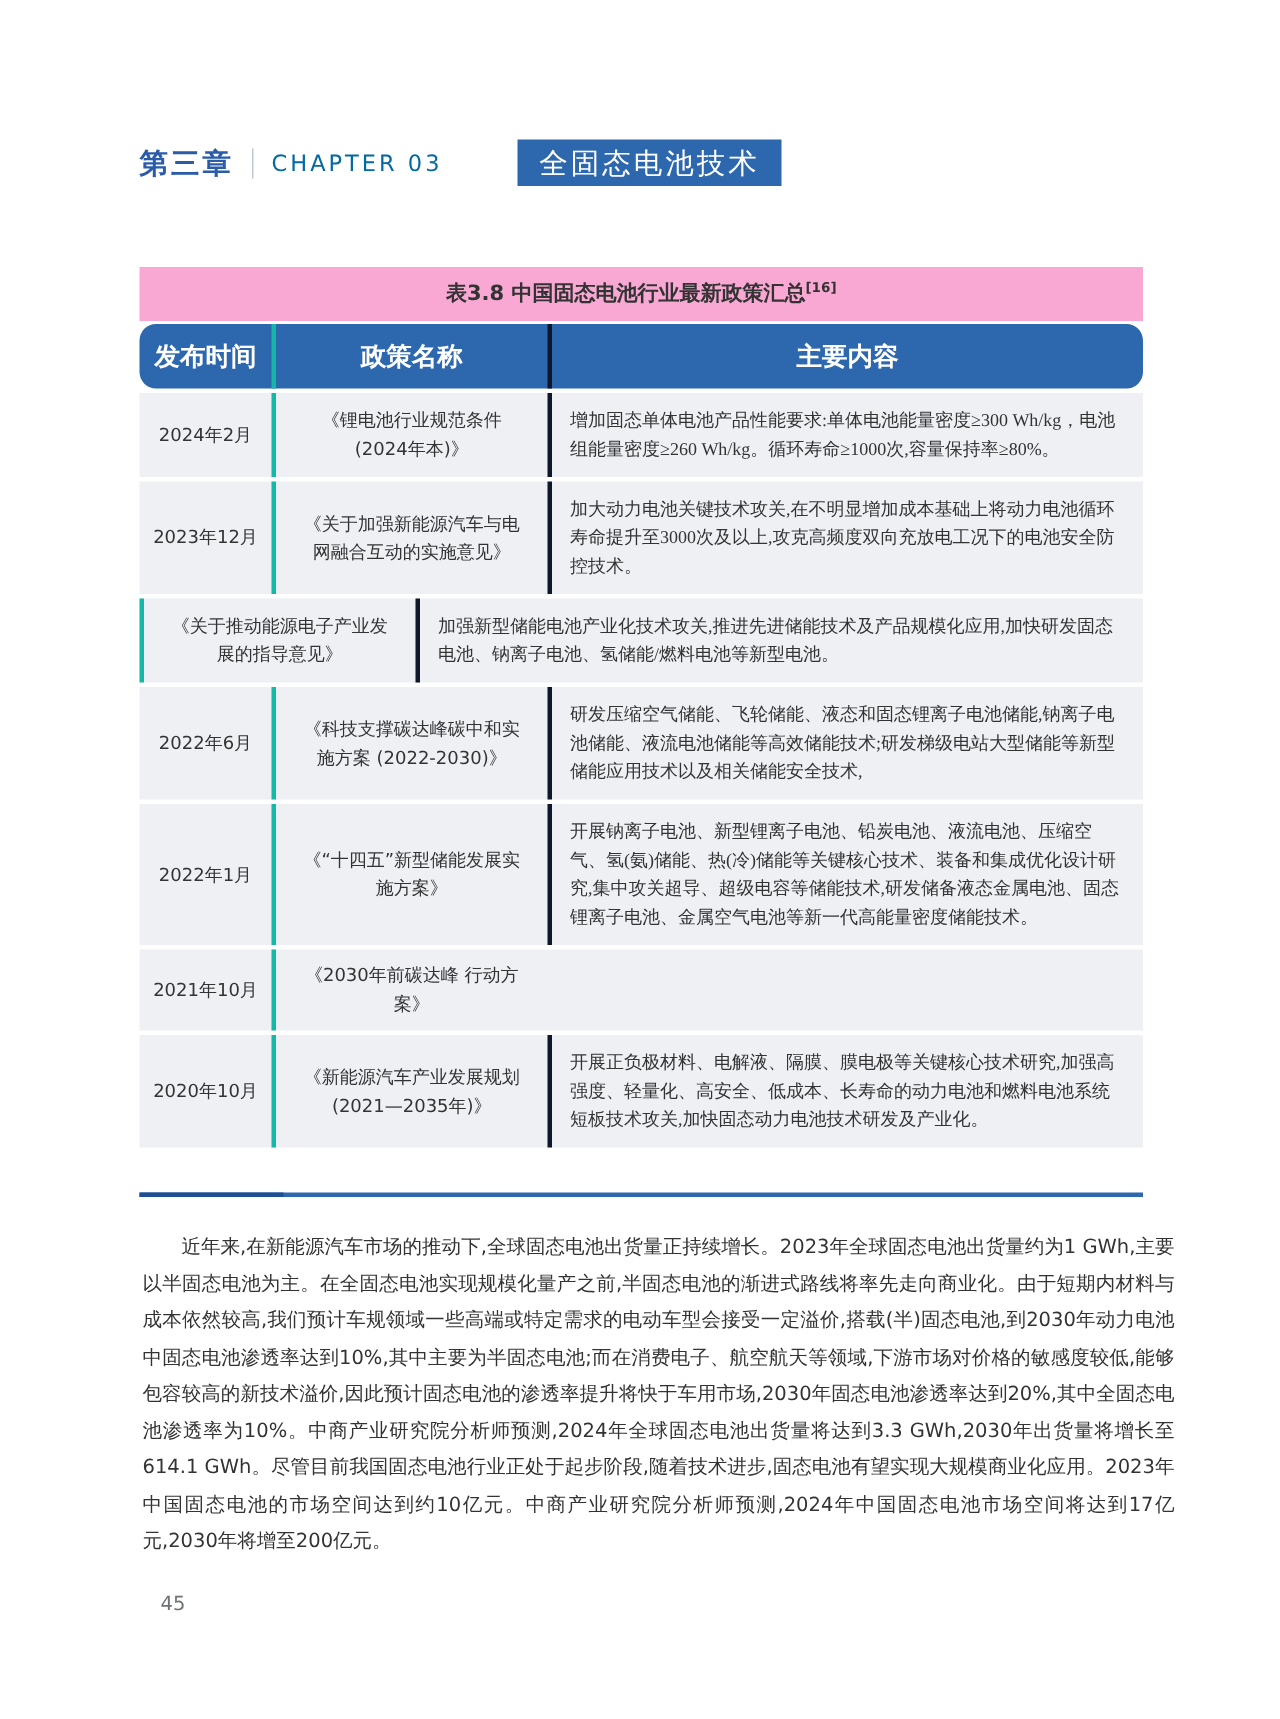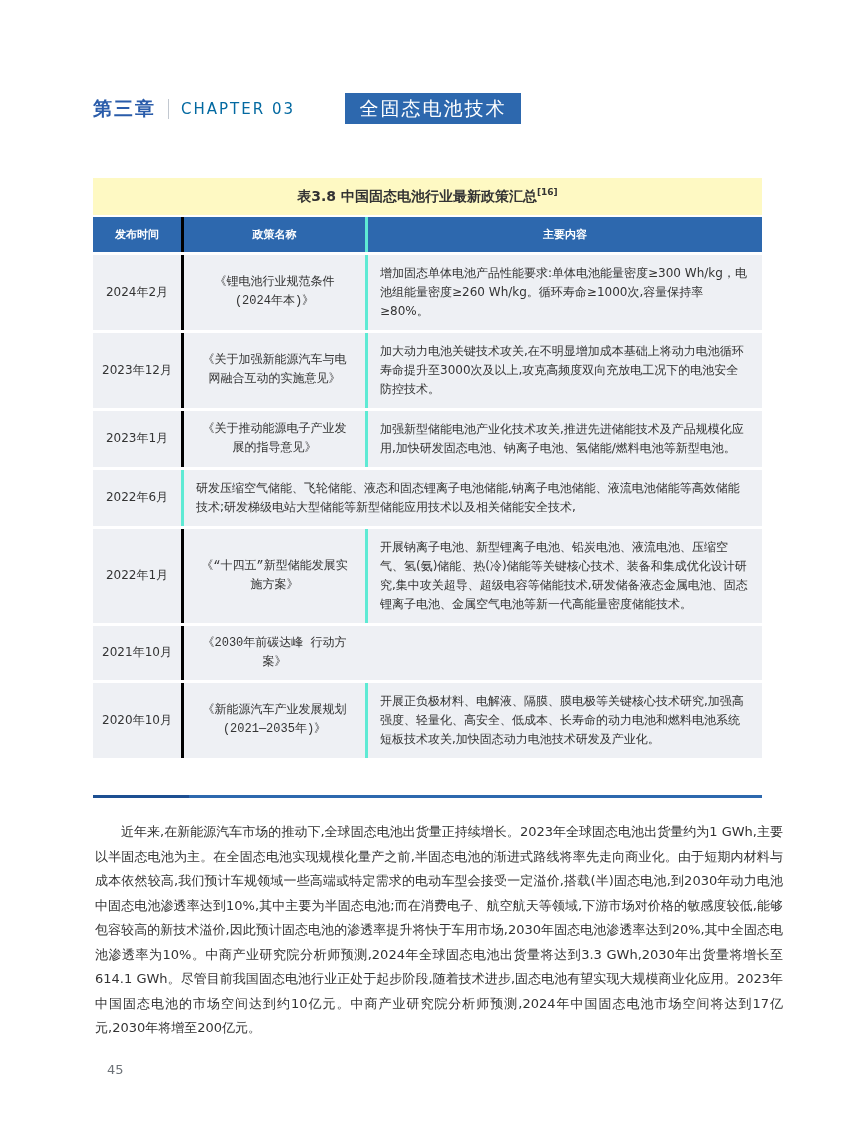--- a/index.html
+++ b/index.html
@@ -59,38 +59,39 @@
   }
 
   
   .policy-table {
     position: absolute;
     top: 178px;
     left: 93px;
     width: 669px;
   }
   .t-title {
-    background: #fef9c3;
+    background: #f9a8d4;
     text-align: center;
     font-size: 14px;
     font-weight: bold;
     color: #333;
     padding: 9px 6px;
   }
   .t-title sup {
     font-size: 9px;
     color: #333;
   }
   .t-head {
     display: flex;
     background: #2d68ae;
     color: #ffffff;
-    font-size: 11px;
+    font-size: 17px;
     font-weight: bold;
     margin-top: 2px;
+    border-radius: 11px;
   }
   .t-head > div {
     padding: 10px 6px;
     text-align: center;
   }
   .t-row {
     display: flex;
     background: #eef0f4;
     margin-top: 3px;
     font-size: 12px;
@@ -106,32 +107,32 @@
     padding: 8px 4px;
   }
   .c-policy {
     width: 184px;
     flex: 0 0 184px;
     display: flex;
     align-items: center;
     justify-content: center;
     text-align: center;
     padding: 8px 14px;
-    border-left: 3px solid #000000;
+    border-left: 3px solid #14b8a6;
     line-height: 19px;
-    font-family: Liberation Mono, monospace;
   }
   .c-content {
     flex: 1;
     display: flex;
     align-items: center;
     text-align: left;
     padding: 9px 12px;
-    border-left: 3px solid #5eead4;
+    border-left: 3px solid #0f172a;
     line-height: 19px;
+    font-family: Liberation Serif, serif;
   }
   .t-head .c-date, .t-head .c-policy, .t-head .c-content {
     justify-content: center;
     text-align: center;
     line-height: normal;
   }
 
   
   .section-divider {
     position: absolute;
@@ -203,27 +204,27 @@
       <div class="c-content">增加固态单体电池产品性能要求:单体电池能量密度≥300 Wh/kg，电池组能量密度≥260 Wh/kg。循环寿命≥1000次,容量保持率≥80%。</div>
     </div>
 
     <div class="t-row">
       <div class="c-date">2023年12月</div>
       <div class="c-policy">《关于加强新能源汽车与电网融合互动的实施意见》</div>
       <div class="c-content">加大动力电池关键技术攻关,在不明显增加成本基础上将动力电池循环寿命提升至3000次及以上,攻克高频度双向充放电工况下的电池安全防控技术。</div>
     </div>
 
     <div class="t-row">
-      <div class="c-date">2023年1月</div>
       <div class="c-policy">《关于推动能源电子产业发展的指导意见》</div>
       <div class="c-content">加强新型储能电池产业化技术攻关,推进先进储能技术及产品规模化应用,加快研发固态电池、钠离子电池、氢储能/燃料电池等新型电池。</div>
     </div>
 
     <div class="t-row">
       <div class="c-date">2022年6月</div>
+      <div class="c-policy">《科技支撑碳达峰碳中和实施方案 (2022-2030)》</div>
       <div class="c-content">研发压缩空气储能、飞轮储能、液态和固态锂离子电池储能,钠离子电池储能、液流电池储能等高效储能技术;研发梯级电站大型储能等新型储能应用技术以及相关储能安全技术,</div>
     </div>
 
     <div class="t-row">
       <div class="c-date">2022年1月</div>
       <div class="c-policy">《“十四五”新型储能发展实施方案》</div>
       <div class="c-content">开展钠离子电池、新型锂离子电池、铅炭电池、液流电池、压缩空气、氢(氨)储能、热(冷)储能等关键核心技术、装备和集成优化设计研究,集中攻关超导、超级电容等储能技术,研发储备液态金属电池、固态锂离子电池、金属空气电池等新一代高能量密度储能技术。</div>
     </div>
 
     <div class="t-row">

